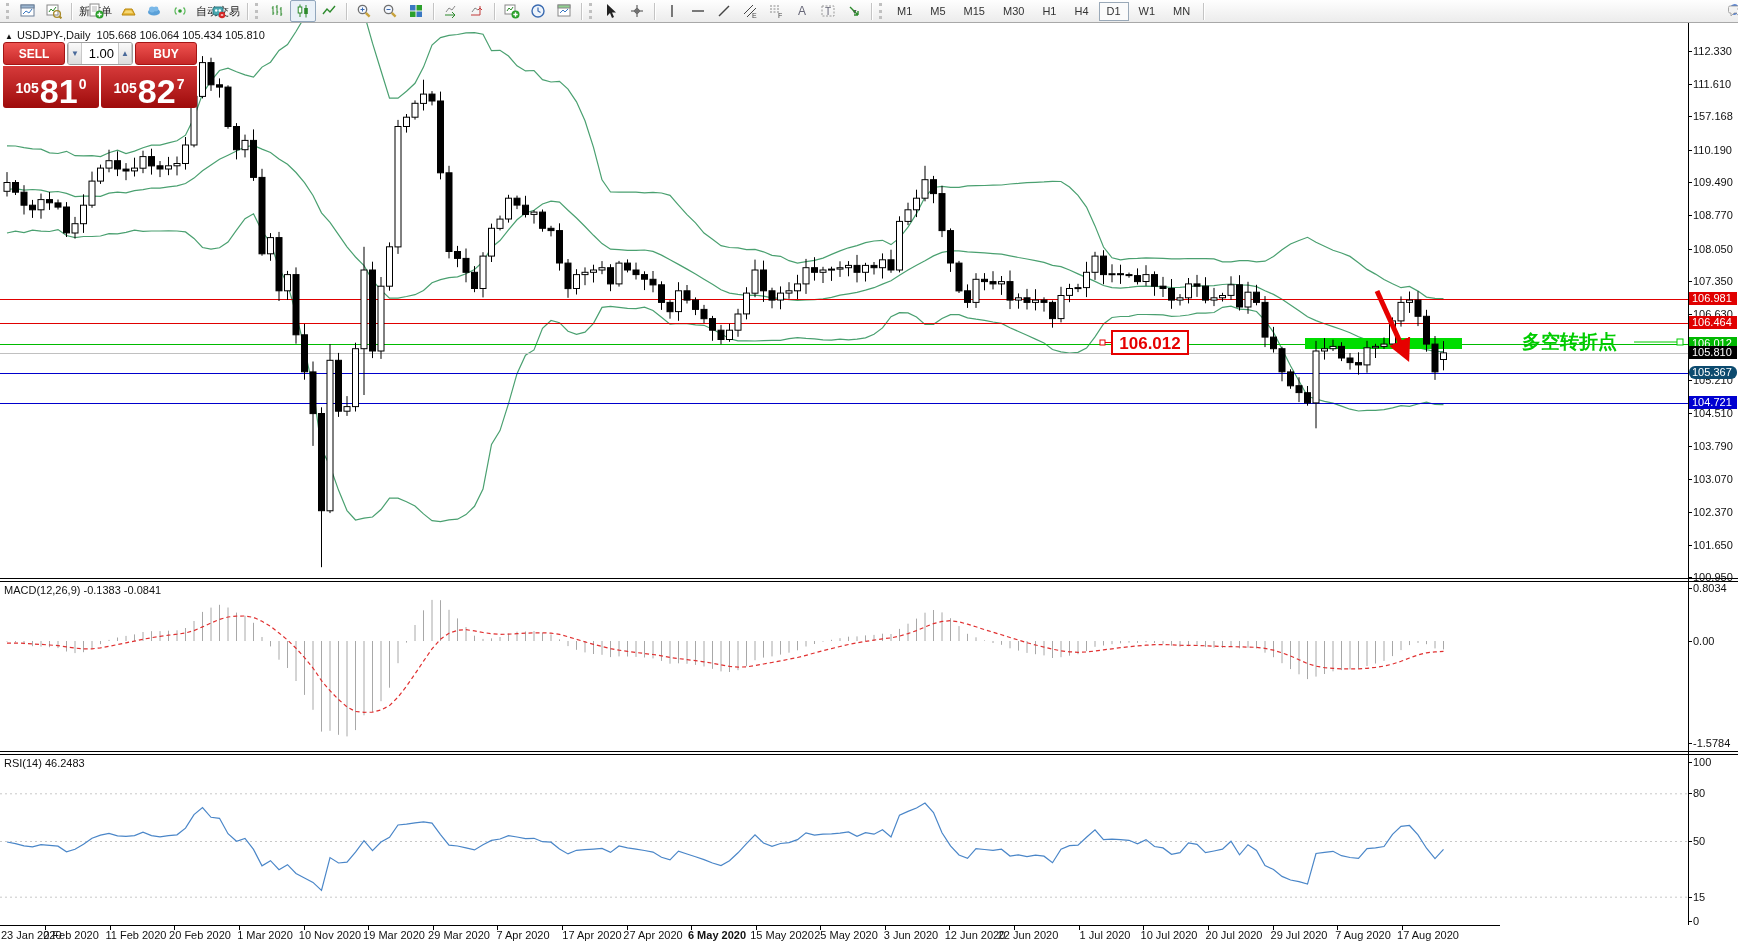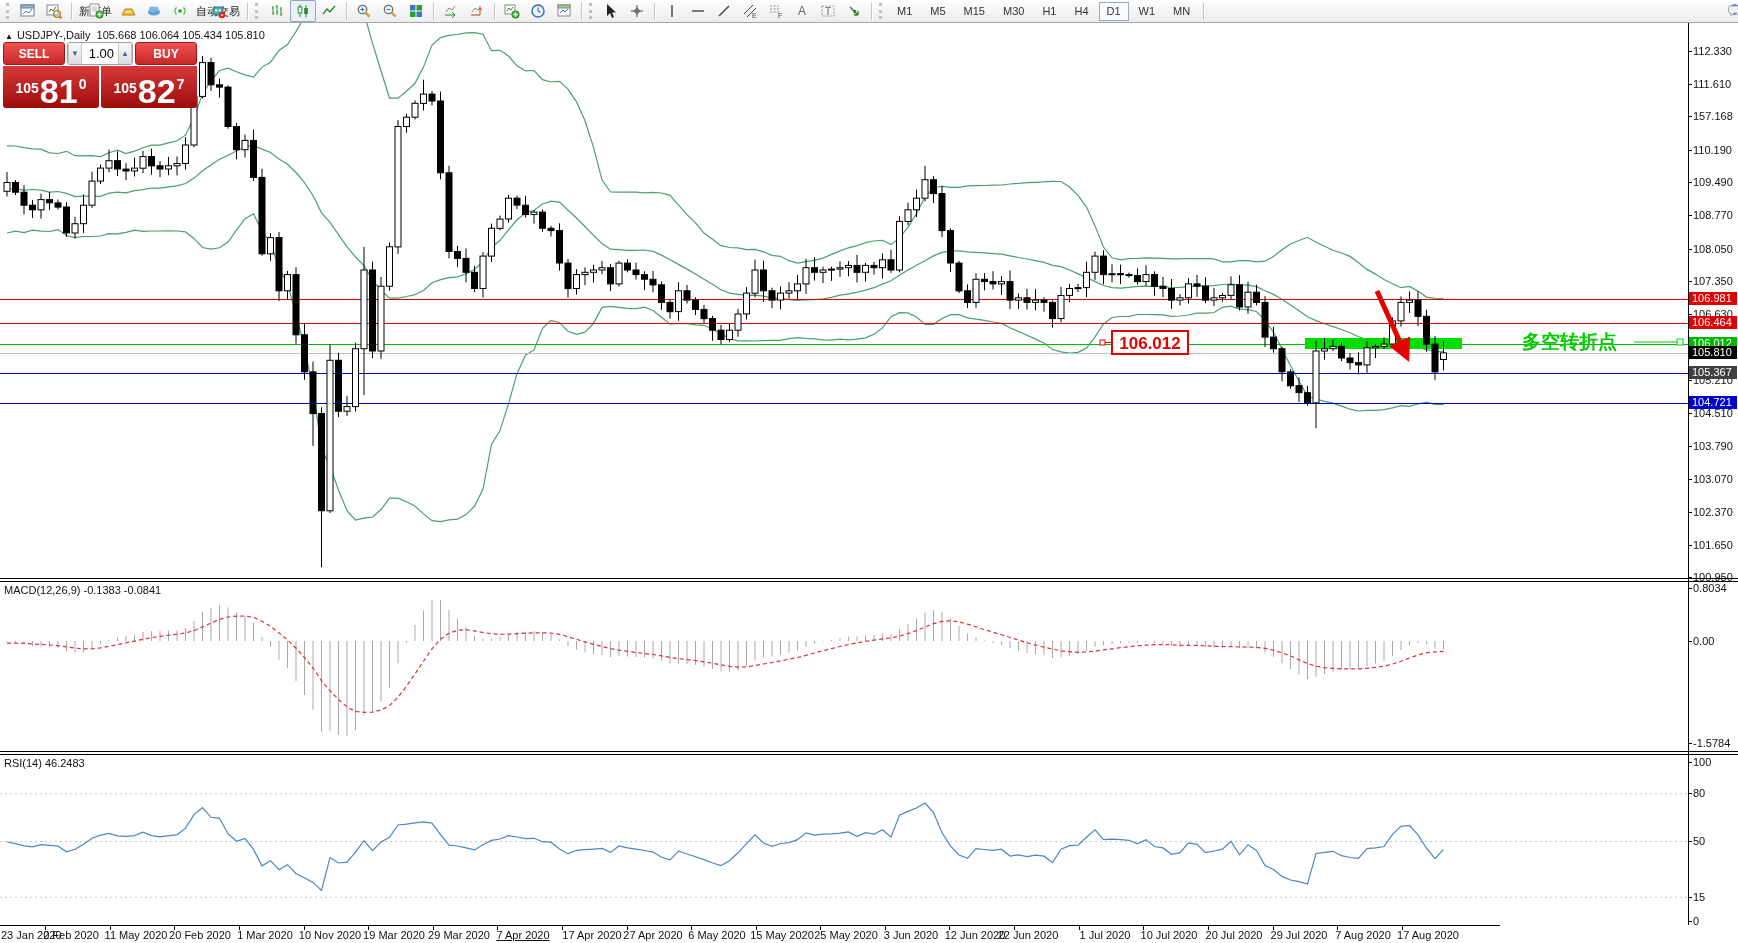--- a/index.html
+++ b/index.html
@@ -863,39 +863,39 @@
 
 <div class="indlabel" style="left:4px;top:584px;">MACD(12,26,9) -0.1383 -0.0841</div>
 <div class="indlabel" style="left:4px;top:757px;">RSI(14) 46.2483</div>
 
 <div id="paxis"></div>
 <div id="dateaxis">
     <div class="dlabel" style="left: 1px;">23 Jan 2020</div>
     <div class="dtick" style="left: 45px;"></div>
     <div class="dlabel" style="left: 71px; transform: translateX(-50%);">2 Feb 2020</div>
     <div class="dtick" style="left: 110px;"></div>
-    <div class="dlabel" style="left: 136px; transform: translateX(-50%);">11 May 2020</div>
+    <div class="dlabel" style="left: 136px; transform: translateX(-50%);">11 Feb 2020</div>
     <div class="dtick" style="left: 174px;"></div>
     <div class="dlabel" style="left: 200px; transform: translateX(-50%);">20 Feb 2020</div>
     <div class="dtick" style="left: 239px;"></div>
     <div class="dlabel" style="left: 265px; transform: translateX(-50%);">1 Mar 2020</div>
     <div class="dtick" style="left: 304px;"></div>
     <div class="dlabel" style="left: 330px; transform: translateX(-50%);">10 Nov 2020</div>
     <div class="dtick" style="left: 368px;"></div>
     <div class="dlabel" style="left: 394px; transform: translateX(-50%);">19 Mar 2020</div>
     <div class="dtick" style="left: 433px;"></div>
     <div class="dlabel" style="left: 459px; transform: translateX(-50%);">29 Mar 2020</div>
     <div class="dtick" style="left: 497px;"></div>
-    <div class="dlabel" style="left: 523px; transform: translateX(-50%); text-decoration: underline;">7 Apr 2020</div>
+    <div class="dlabel" style="left: 523px; transform: translateX(-50%);">7 Apr 2020</div>
     <div class="dtick" style="left: 562px;"></div>
     <div class="dlabel" style="left: 592px; transform: translateX(-50%);">17 Apr 2020</div>
     <div class="dtick" style="left: 627px;"></div>
     <div class="dlabel" style="left: 653px; transform: translateX(-50%);">27 Apr 2020</div>
     <div class="dtick" style="left: 691px;"></div>
-    <div class="dlabel" style="left: 717px; transform: translateX(-50%);">6 May 2020</div>
+    <div class="dlabel" style="left: 717px; transform: translateX(-50%); font-weight: bold;">6 May 2020</div>
     <div class="dtick" style="left: 756px;"></div>
     <div class="dlabel" style="left: 782px; transform: translateX(-50%);">15 May 2020</div>
     <div class="dtick" style="left: 820px;"></div>
     <div class="dlabel" style="left: 846px; transform: translateX(-50%);">25 May 2020</div>
     <div class="dtick" style="left: 885px;"></div>
     <div class="dlabel" style="left: 911px; transform: translateX(-50%);">3 Jun 2020</div>
     <div class="dtick" style="left: 949px;"></div>
     <div class="dlabel" style="left: 975px; transform: translateX(-50%);">12 Jun 2020</div>
     <div class="dtick" style="left: 1014px;"></div>
     <div class="dlabel" style="left: 1028px; transform: translateX(-50%);">22 Jun 2020</div>
@@ -942,21 +942,21 @@
 <div class="ptickmark" style="top: 512px;"></div>
 <div class="ptick" style="top: 506px;">102.370</div>
 <div class="ptickmark" style="top: 545px;"></div>
 <div class="ptick" style="top: 539px;">101.650</div>
 <div class="ptickmark" style="top: 577px;"></div>
 <div class="ptick" style="top: 571px;">100.950</div>
 <div class="badge" style="top: 292px; background: rgb(224, 0, 0);">106.981</div>
 <div class="badge" style="top: 316px; background: rgb(224, 0, 0);">106.464</div>
 <div class="badge" style="top: 337px; background: rgb(0, 184, 0);">106.012</div>
 <div class="badge" style="top: 346px; background: rgb(0, 0, 0);">105.810</div>
-<div class="badge" style="top: 366px; background: #404040;">105.367</div>
+<div class="badge" style="top: 366px; background: #0c4a6e; border-radius: 6px;">105.367</div>
 <div class="badge" style="top: 396px; background: rgb(0, 0, 208);">104.721</div>
 <div class="ptickmark" style="top: 588px;"></div>
 <div class="ptick" style="top: 582px;">0.8034</div>
 <div class="ptickmark" style="top: 641px;"></div>
 <div class="ptick" style="top: 635px;">0.00</div>
 <div class="ptickmark" style="top: 743px;"></div>
 <div class="ptick" style="top: 737px;">-1.5784</div>
 <div class="ptickmark" style="top: 762px;"></div>
 <div class="ptick" style="top: 756px;">100</div>
 <div class="ptickmark" style="top: 793px;"></div>

